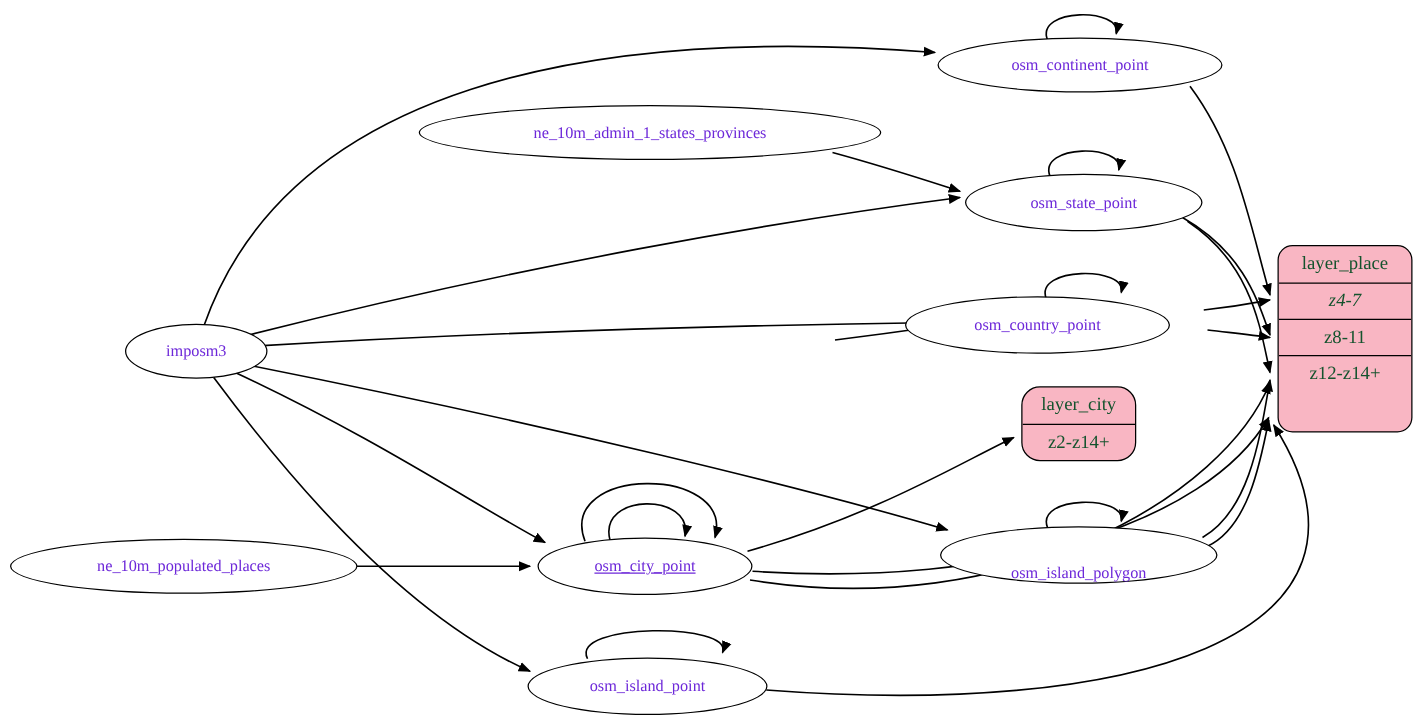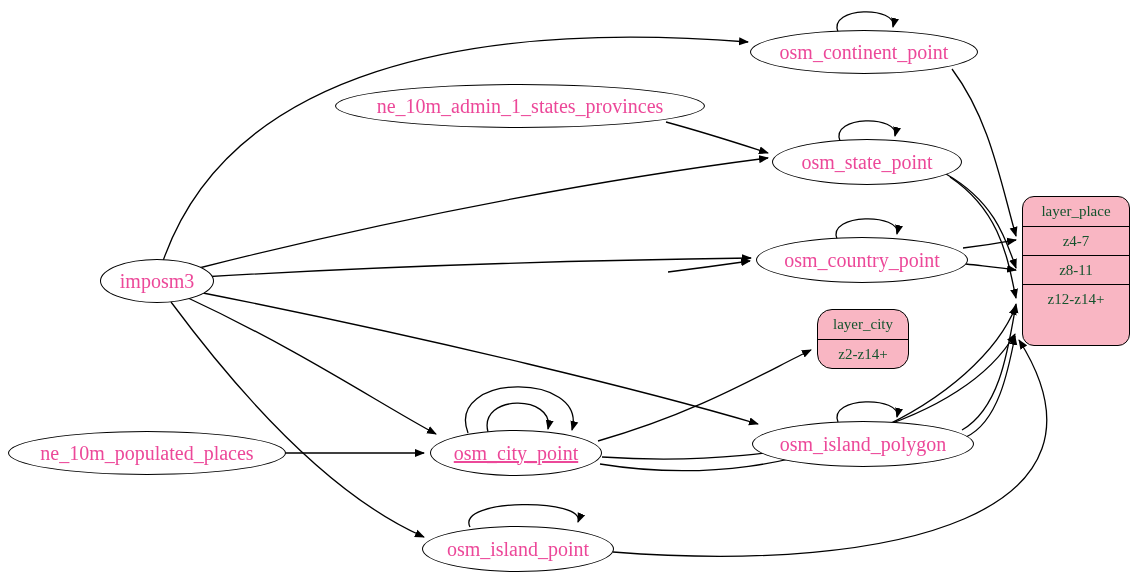--- a/index.html
+++ b/index.html
@@ -10,21 +10,21 @@
     font-family:"Liberation Serif", serif;
     overflow:hidden;
   }
   #edges{position:absolute;left:0;top:0;width:1134px;height:577px;}
   .node{
     position:absolute;
     display:flex;align-items:center;justify-content:center;
     background:#ffffff;
     border:1.3px solid #000000;
     border-radius:50%;
-    font-size:20px;color:#ec4899;
+    font-size:13px;color:#6d28d9;
     box-sizing:border-box;
     text-align:center;
     white-space:nowrap;
     z-index:2;
   }
   .record{
     position:absolute;
     border:1.6px solid #000000;
     border-radius:12px;
     background:#f9b6c3;
@@ -101,50 +101,50 @@
   </div>
 
   <div class="node" style="left:750px;top:30px;width:228px;height:44px;">
     <span>osm_continent_point</span>
   </div>
 
   <div class="node" style="left:772px;top:139px;width:190px;height:46px;text-align:right;">
     <span>osm_state_point</span>
   </div>
 
-  <div class="node" style="left:756px;top:237px;width:212px;height:46px;">
+  <div class="node" style="left:724px;top:237px;width:212px;height:46px;">
     <span>osm_country_point</span>
   </div>
 
   <div class="node" style="left:430px;top:430px;width:172px;height:46px;text-decoration:underline;">
     <span>osm_city_point</span>
   </div>
 
-  <div class="node" style="left:752px;top:421px;width:222px;height:46px;">
+  <div class="node" style="left:752px;top:421px;width:222px;height:46px;align-items:flex-end;">
     <span>osm_island_polygon</span>
   </div>
 
   <div class="node" style="left:422px;top:526px;width:192px;height:46px;">
     <span>osm_island_point</span>
   </div>
 
   <div class="record" style="left:817px;top:309px;width:92px;height:60px;border-radius:15px;">
     <div class="row" style="height:29px;">
       <span>layer_city</span>
     </div>
     <div class="row" style="height:29px;">
       <span>z2-z14+</span>
     </div>
   </div>
 
   <div class="record" style="left:1022px;top:196px;width:108px;height:150px;">
     <div class="row" style="height:29px;">
       <span>layer_place</span>
     </div>
-    <div class="row" style="height:29px;">
+    <div class="row" style="height:29px;font-style:italic;">
       <span>z4-7</span>
     </div>
     <div class="row" style="height:29px;">
       <span>z8-11</span>
     </div>
     <div class="row" style="height:29px;">
       <span>z12-z14+</span>
     </div>
   </div>
 

